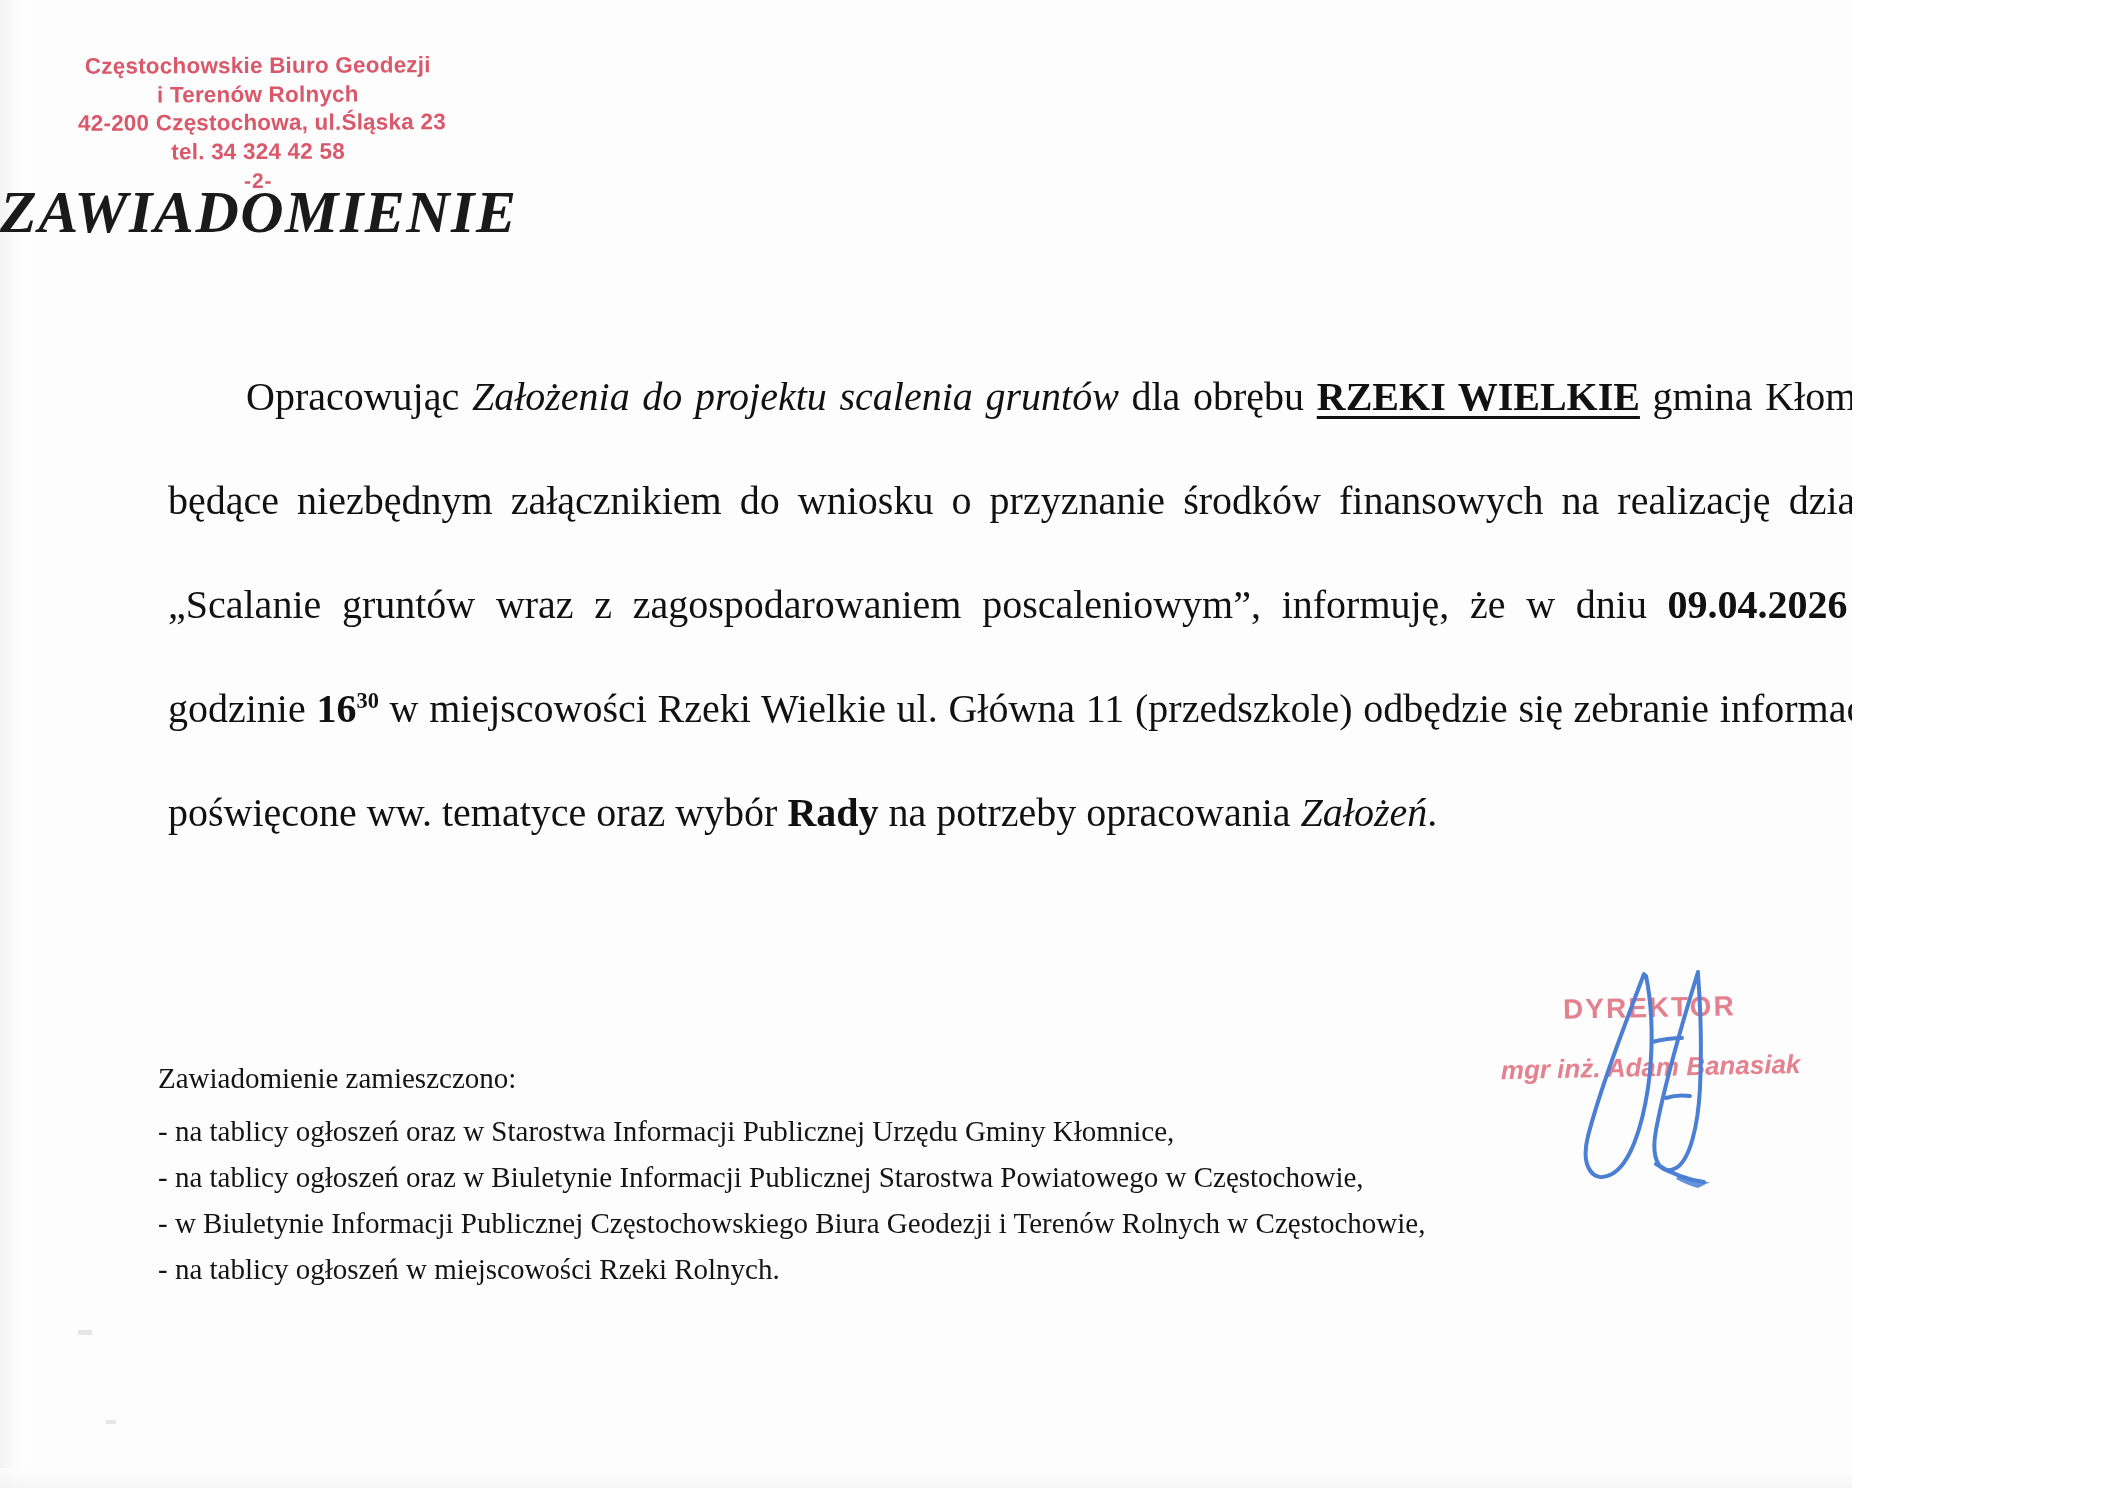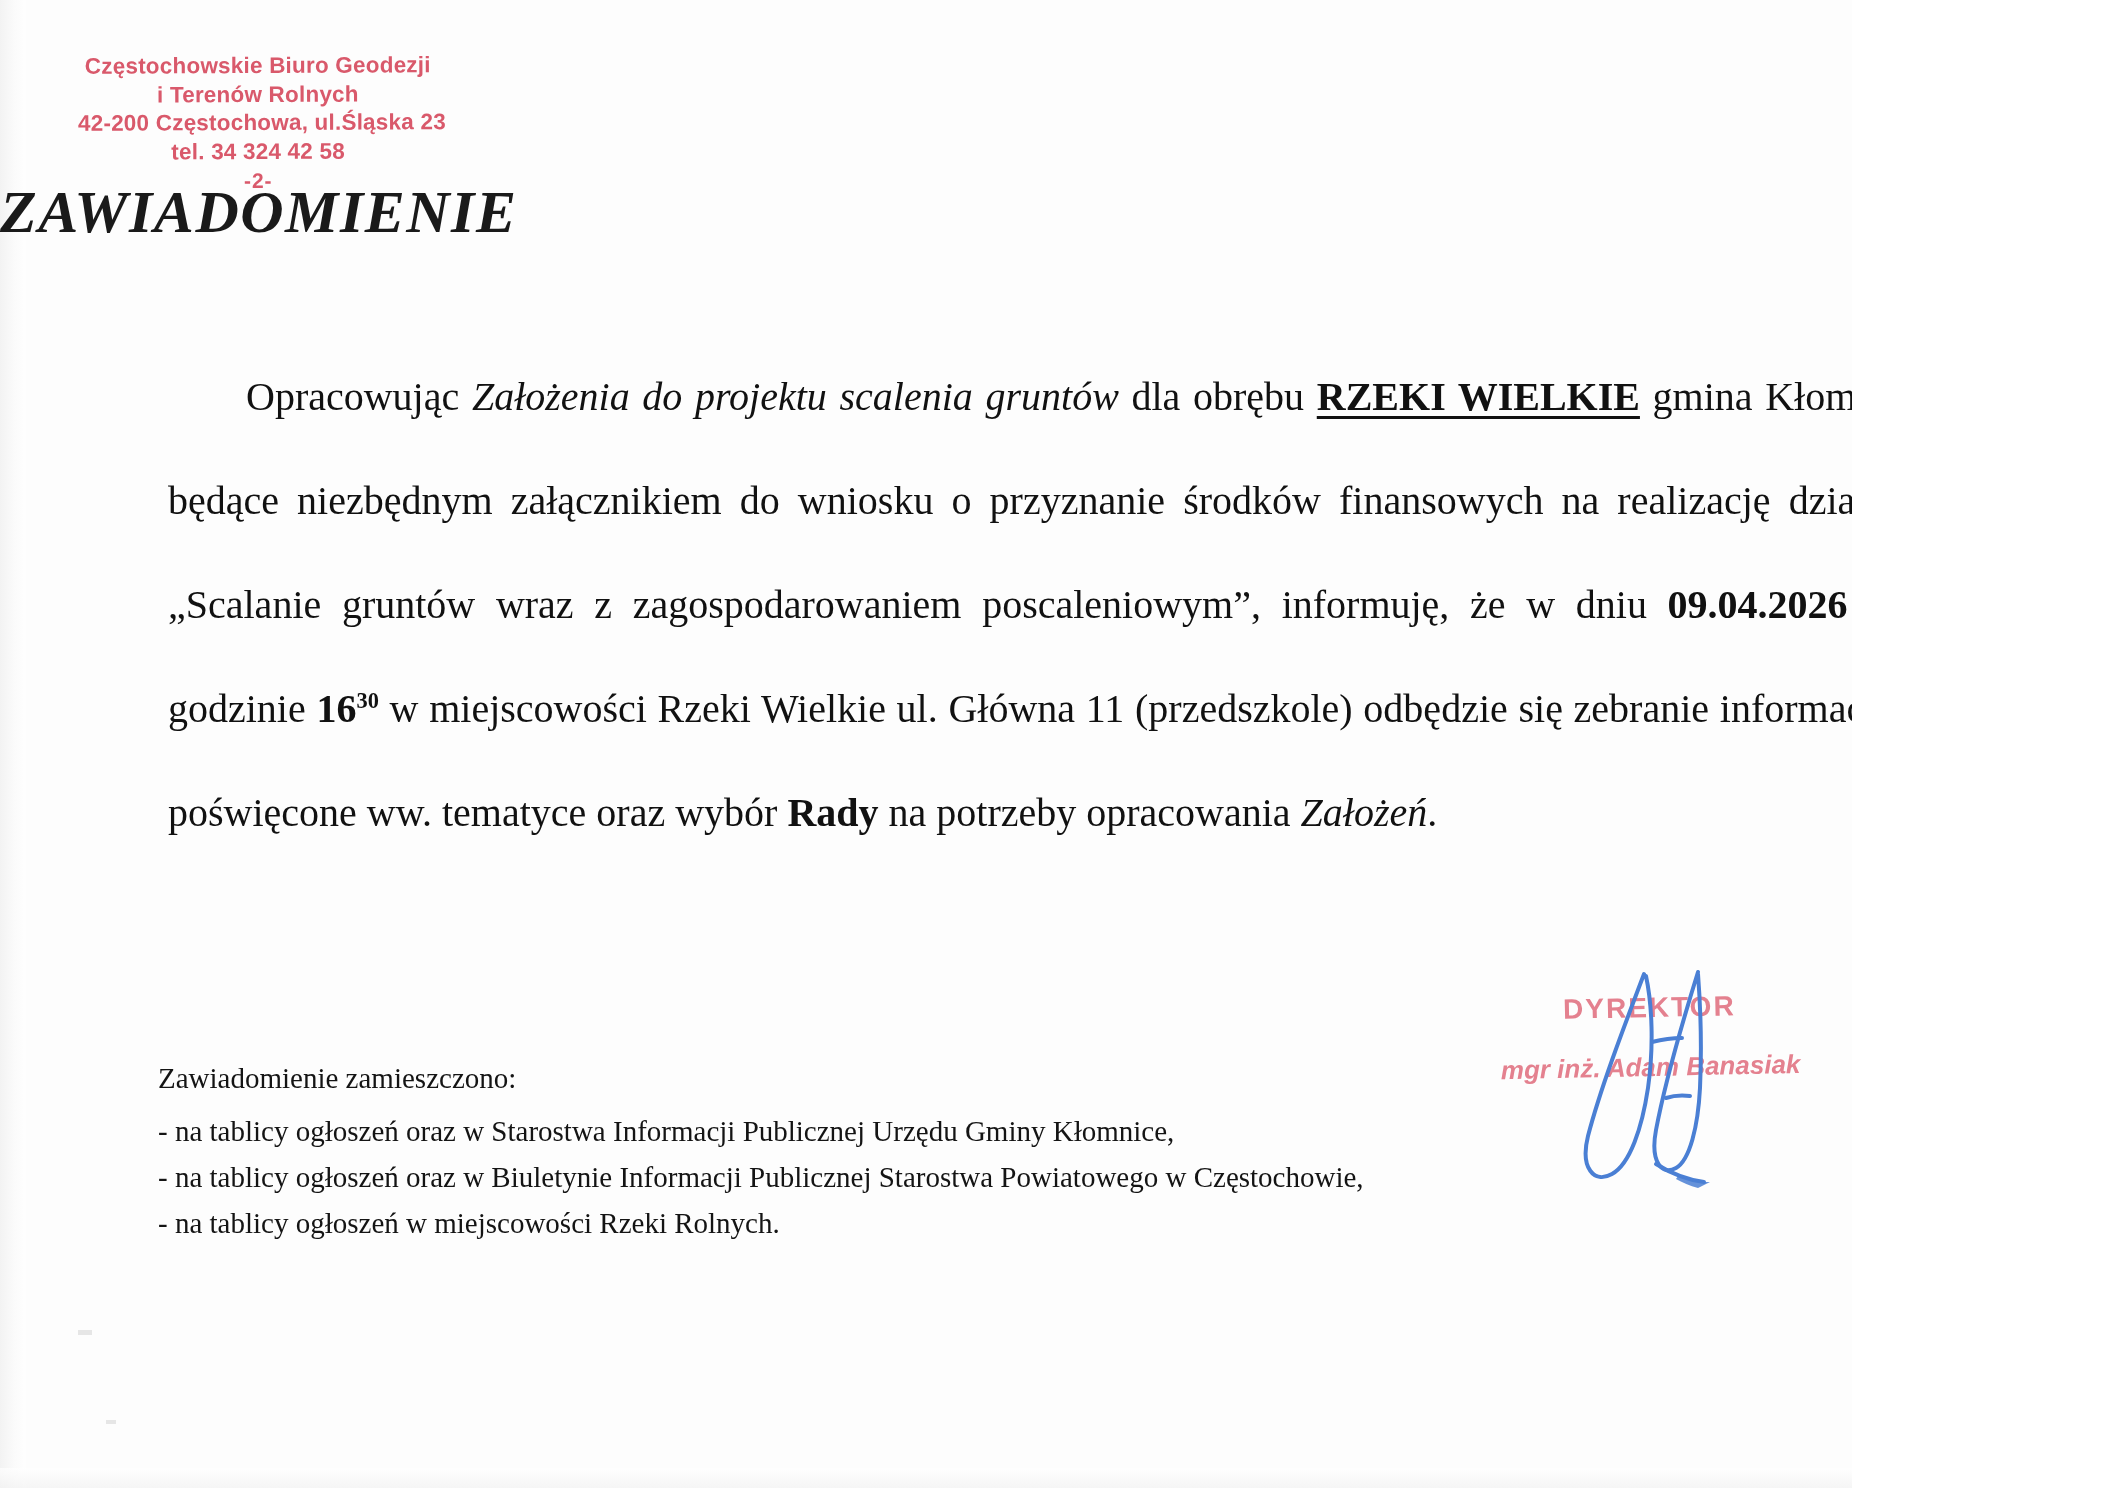--- a/index.html
+++ b/index.html
@@ -188,20 +188,21 @@
 
   <div class="body-block">
     <p><span class="indent"></span><span>Opracowując </span><span class="bi">Założenia do projektu scalenia gruntów</span><span> dla obrębu </span><span class="u-b">RZEKI WIELKIE</span><span> gmina Kłomnice, będące niezbędnym załącznikiem do wniosku o przyznanie środków finansowych na realizację działania „Scalanie gruntów wraz z zagospodarowaniem poscaleniowym”, informuję, że w dniu </span><span class="b">09.04.2026 r.</span><span> o godzinie </span><span class="b">16</span><sup class="time-sup">30</sup><span> w miejscowości Rzeki Wielkie ul. Główna 11 (przedszkole) odbędzie się zebranie informacyjne poświęcone ww. tematyce oraz wybór </span><span class="b">Rady</span><span> na potrzeby opracowania </span><span class="bi">Założeń</span><span>.</span></p>
   </div>
 
   <div class="notice-block">
     <p class="notice-heading">Zawiadomienie zamieszczono:</p>
     <ul>
       <li>- na tablicy ogłoszeń oraz w Starostwa Informacji Publicznej Urzędu Gminy Kłomnice,</li>
       <li>- na tablicy ogłoszeń oraz w Biuletynie Informacji Publicznej Starostwa Powiatowego w Częstochowie,</li>
+      <li>- w Biuletynie Informacji Publicznej Częstochowskiego Biura Geodezji i Terenów Rolnych w Częstochowie,</li>
       <li>- na tablicy ogłoszeń w miejscowości Rzeki Rolnych.</li>
     </ul>
   </div>
 
   <div class="signature-stamp">
     <div class="sig-role">DYREKTOR</div>
     <div class="sig-name">mgr inż. Adam Banasiak</div>
   </div>
 
   <svg class="signature-ink" viewBox="0 0 240 230" xmlns="http://www.w3.org/2000/svg">

